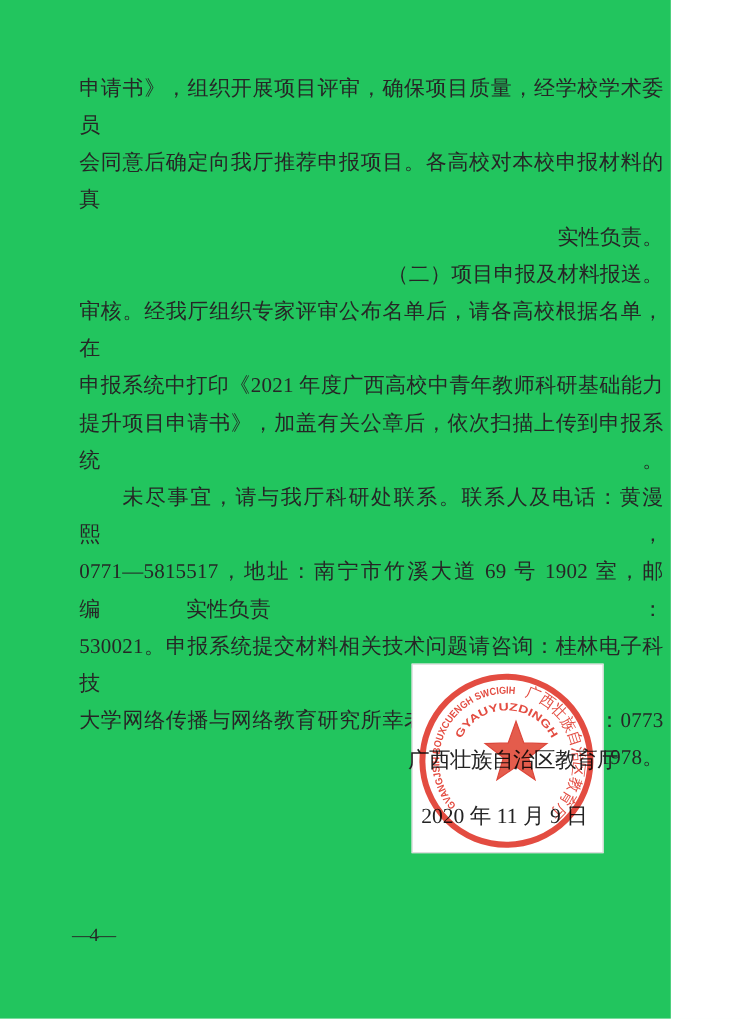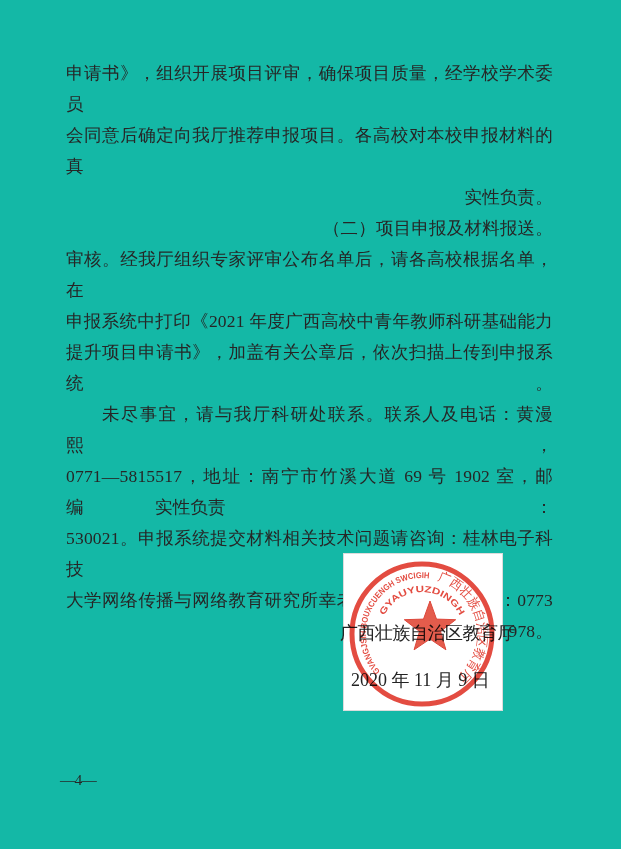--- a/index.html
+++ b/index.html
@@ -1,19 +1,19 @@
 <!DOCTYPE html>
 <html><head>
 <meta charset="utf-8">
 <style>
   html,body{margin:0;padding:0;background:#ffffff;}
   #page{
     position:relative;
-    width:621px;height:849px;
-    background:#14b8a6;
+    width:559px;height:849px;
+    background:#22c55e;
     overflow:hidden;
     font-family:"Liberation Serif","DejaVu Serif",serif;
     color:#262626;
   }
   
   #body-text{
     position:absolute;
     left:66px;top:58px;
     width:487px;
     font-size:17.5px;

